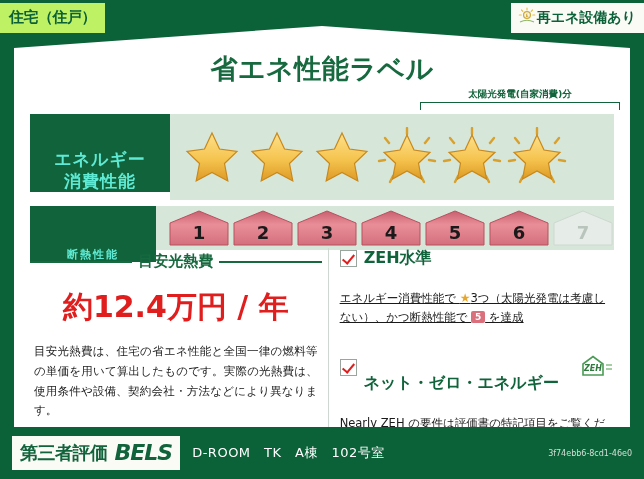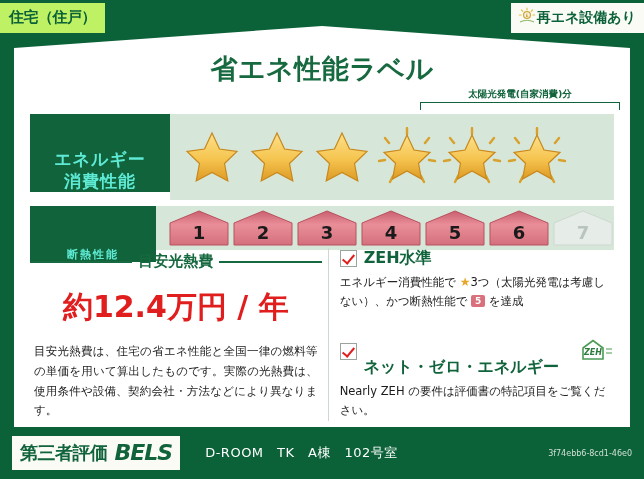--- a/index.html
+++ b/index.html
@@ -127,34 +127,34 @@
     position:relative;flex:none;box-sizing:border-box;
   }
   .chk:after{
     content:"";position:absolute;left:4px;top:1px;width:5px;height:10px;
     border-right:2.6px solid #e01e1e;border-bottom:2.6px solid #e01e1e;
     transform:rotate(40deg);
   }
   .zeh-title{color:#11633b;font-weight:bold;font-size:16px;white-space:nowrap;letter-spacing:0px;}
   .zeh-title.small{font-size:16px;margin-top:32px;}
   .zeh-body{
-    color:#1a1a1a;font-size:11.5px;line-height:1.62;margin-top:4px;
+    color:#1a1a1a;font-size:11.5px;line-height:1.62;margin-top:20px;text-decoration:underline;
   }
   .zeh-body .mini-star{color:#e8a72a;font-size:12px;}
   .badge5{
     display:inline-block;background:#d9707c;color:#fff;font-size:9px;font-weight:bold;
     width:14px;height:12px;line-height:12px;text-align:center;border-radius:2px;
     position:relative;top:-1px;
   }
   .zeh-gap{height:14px;}
   .zeh-logo{margin-left:14px;display:inline-block;vertical-align:middle;font-style:italic;}
   
   .footer{
     position:absolute;left:0;right:0;bottom:0;height:52px;
-    display:flex;align-items:center;gap:13px;
+    display:flex;align-items:center;
   }
   .bels{
     background:#fbfbf6;margin-left:12px;padding:4px 8px 5px 8px;
     display:flex;align-items:center;gap:7px;white-space:nowrap;
   }
   .bels-jp{color:#11633b;font-weight:bold;font-size:18px;letter-spacing:-0.5px;}
   .bels-en{color:#11633b;font-weight:bold;font-size:22px;font-style:italic;letter-spacing:-1px;}
   .prop{color:#ffffff;font-size:13px;margin-left:12px;white-space:nowrap;letter-spacing:0.5px;}
   .footer-right{margin-left:auto;margin-right:12px;text-align:right;}
   .eval-date{color:#ffffff;font-size:12.5px;white-space:nowrap;}

